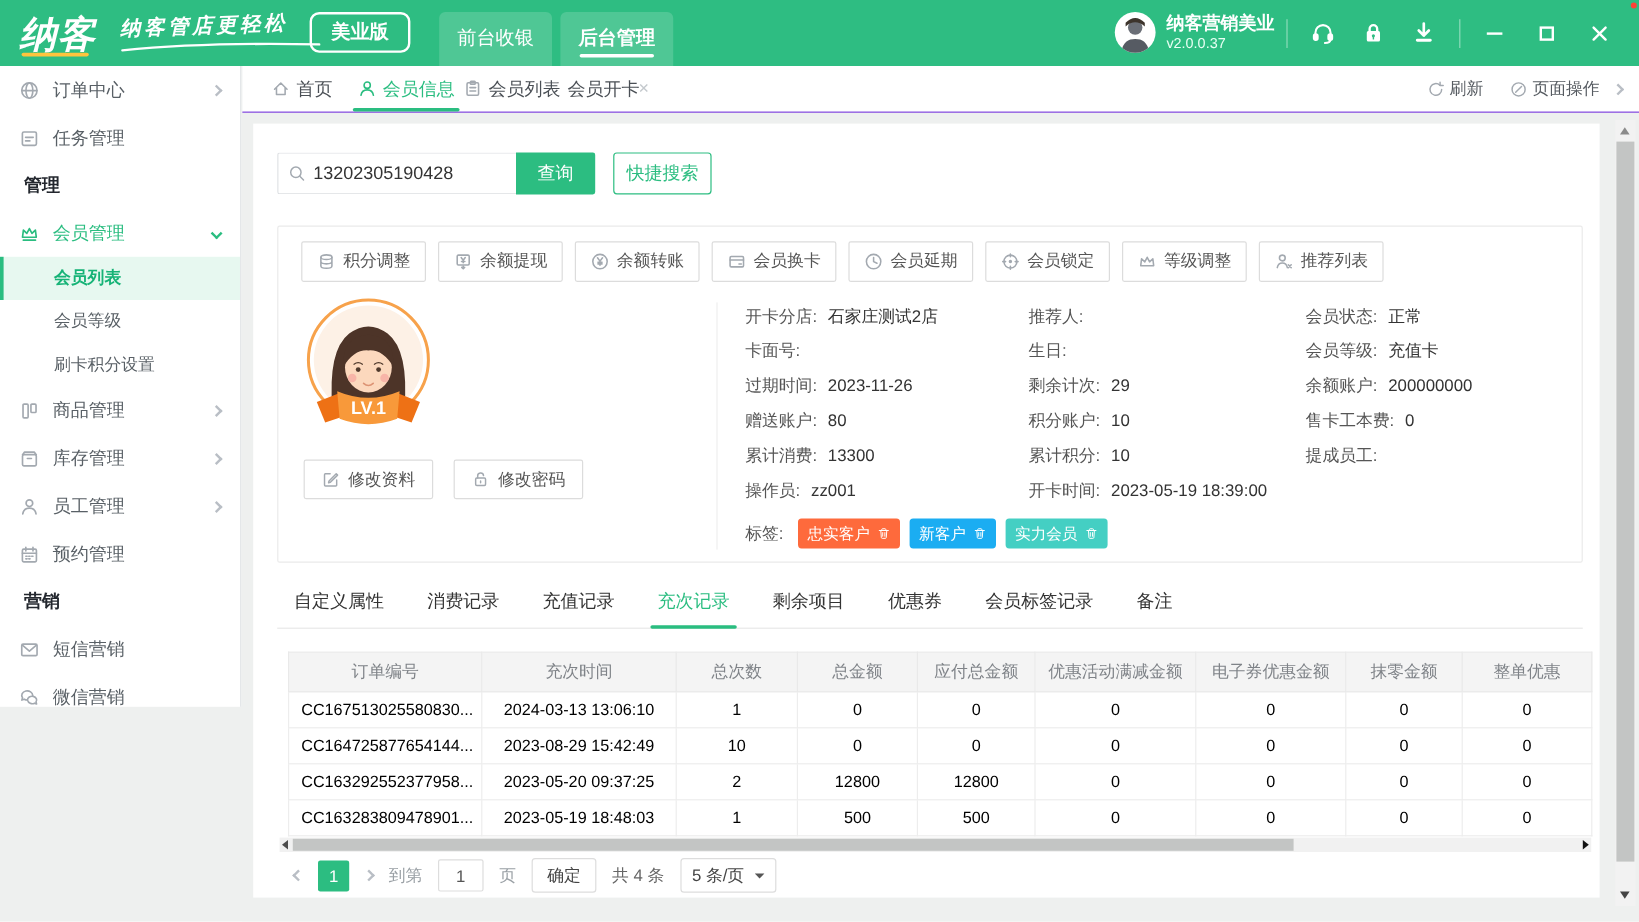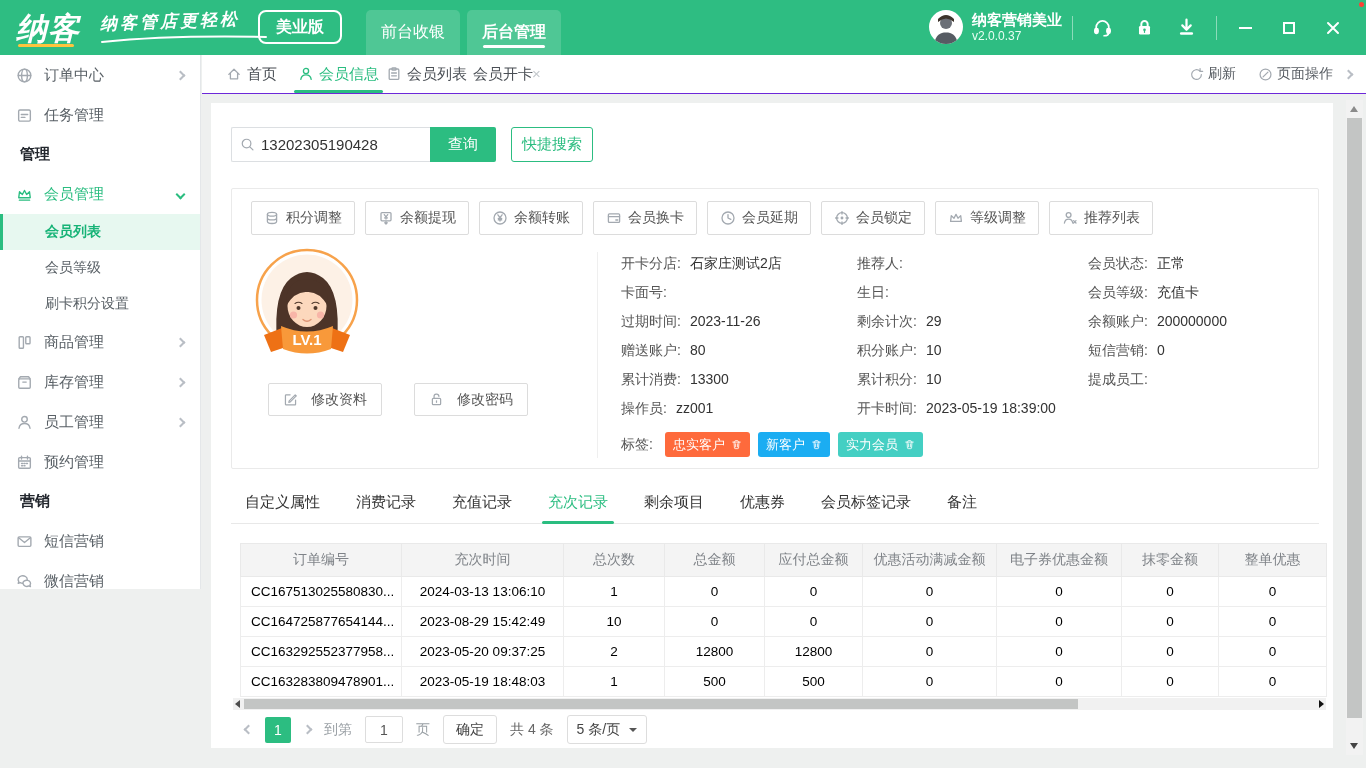--- a/index.html
+++ b/index.html
@@ -65,21 +65,21 @@
   .info-panel { position:absolute; left:20px; top:85px; width:1088px; height:281px; border:1px solid #eaeaea; border-radius:2px; }
   .actions { position:absolute; left:19px; top:12px; display:flex; gap:10px; }
   .abtn { height:34px; padding:4px 12px; border:1px solid #dcdcdc; border-radius:2px; background:#fff; color:#555; font-size:14px; display:flex; align-items:center; gap:6px; }
   .profile { position:absolute; left:19px; top:57px; right:10px; height:215px; }
   .basic { position:absolute; left:132px; top:2px; }
   .basic .name-row { font-size:17px; font-weight:bold; color:#333; }
   .basic .name-row .gender { font-weight:normal; font-size:14px; color:#444; margin-left:18px; }
   .basic .card-row { margin-top:14px; font-size:15px; font-weight:bold; color:#333; }
   .basic .phone-row { margin-top:13px; font-size:16px; color:#1dbe8b; display:flex; align-items:center; gap:4px; }
   .profile-btns { position:absolute; left:2px; top:137px; display:flex; gap:17px; }
-  .pbtn { height:33px; padding:0 14px; border:1px solid #dcdcdc; border-radius:2px; background:#fff; color:#555; font-size:14px; display:flex; align-items:center; gap:13px;margin-left:15px; }
+  .pbtn { height:33px; padding:0 14px; border:1px solid #dcdcdc; border-radius:2px; background:#fff; color:#555; font-size:14px; display:flex; align-items:center; gap:7px; }
   .vline { position:absolute; left:346px; top:6px; height:206px; border-left:1px solid #efefef; }
   .details { position:absolute; left:370px; top:3px; right:0; }
   .dcols { display:flex; }
   .dcol { display:flex; flex-direction:column; }
   .dcol.c1 { width:236px; } .dcol.c2 { width:231px; } .dcol.c3 { flex:1; }
   .drow { height:29px; line-height:29px; font-size:14px; white-space:nowrap; }
   .drow .dl { color:#555; } .drow .dv { color:#333; margin-left:9px; }
   .tags-row { margin-top:9px; display:flex; align-items:center; gap:8px; }
   .tags-row .dl { font-size:14px; color:#555; margin-right:4px; }
   .tag { height:25px; border-radius:3px; color:#fff; font-size:13px; display:flex; align-items:center; padding:0 8px; gap:6px; }
@@ -518,21 +518,21 @@
               <div class="drow"><span class="dl">生日:</span><span class="dv"></span></div>
               <div class="drow"><span class="dl">剩余计次:</span><span class="dv">29</span></div>
               <div class="drow"><span class="dl">积分账户:</span><span class="dv">10</span></div>
               <div class="drow"><span class="dl">累计积分:</span><span class="dv">10</span></div>
               <div class="drow"><span class="dl">开卡时间:</span><span class="dv">2023-05-19 18:39:00</span></div>
             </div>
             <div class="dcol c3">
               <div class="drow"><span class="dl">会员状态:</span><span class="dv">正常</span></div>
               <div class="drow"><span class="dl">会员等级:</span><span class="dv">充值卡</span></div>
               <div class="drow"><span class="dl">余额账户:</span><span class="dv">200000000</span></div>
-              <div class="drow"><span class="dl">短信营销:</span><span class="dv">0</span></div>
+              <div class="drow"><span class="dl">售卡工本费:</span><span class="dv">0</span></div>
               <div class="drow"><span class="dl">提成员工:</span><span class="dv"></span></div>
             </div>
           </div>
           <div class="tags-row">
             <span class="dl">标签:</span>
             <span class="tag orange">
               <span>忠实客户</span>
               <svg width="11" height="11" viewBox="0 0 16 16">
                   <path d="M2.5 4.5 H13.5 M5.5 4.5 V3.4 a1 1 0 0 1 1 -1 h3 a1 1 0 0 1 1 1 V4.5 M4.4 4.5 L5 13 a1.2 1.2 0 0 0 1.2 1 h3.6 a1.2 1.2 0 0 0 1.2 -1 L11.6 4.5 M6.7 7 v4.5 M9.3 7 v4.5" stroke="#fff" stroke-width="1.2" fill="none" stroke-linecap="round"></path>
                 </svg>

